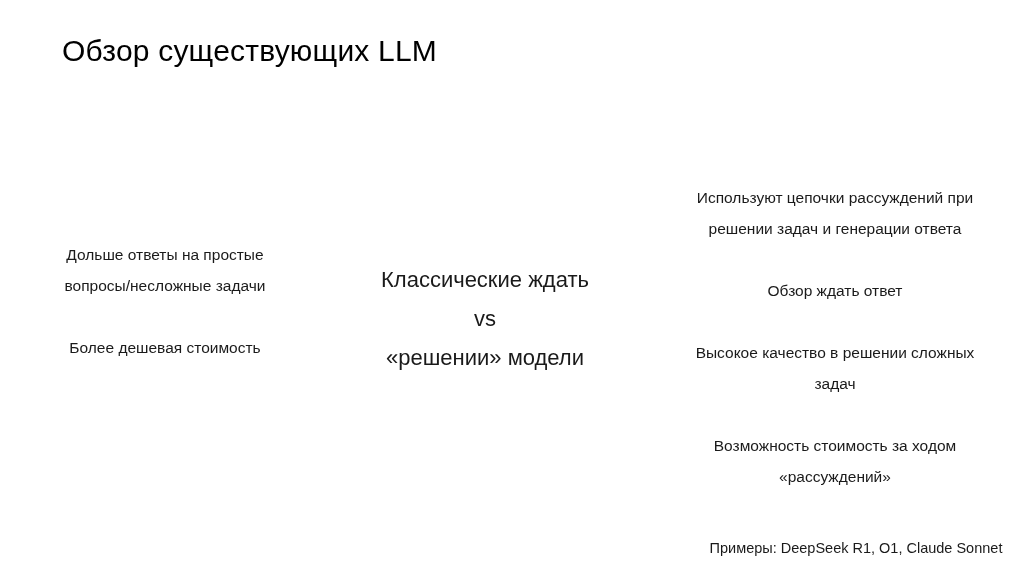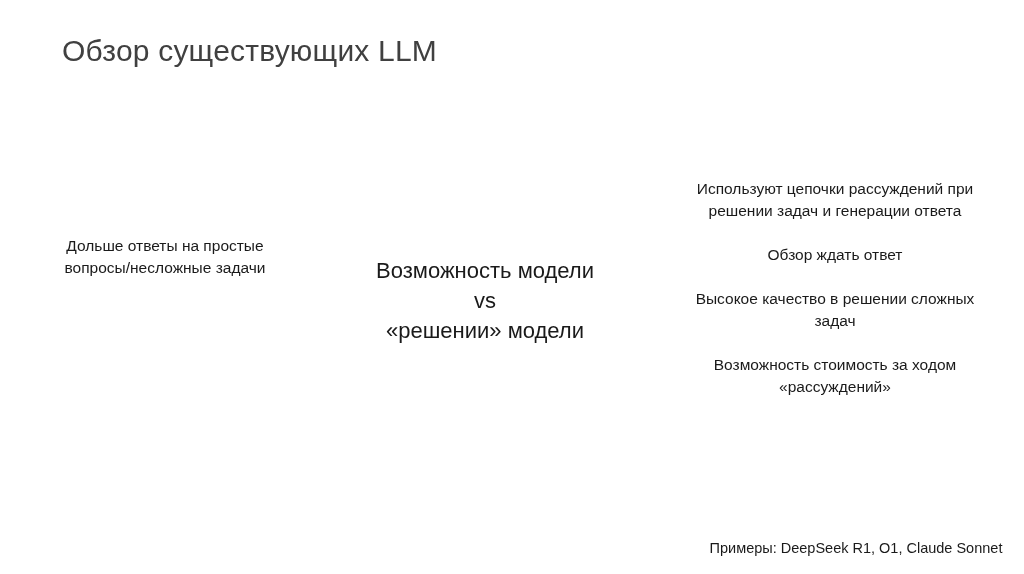--- a/index.html
+++ b/index.html
@@ -14,31 +14,31 @@
       overflow: hidden;
       font-family: "Liberation Sans", "DejaVu Sans", sans-serif;
       color: #1a1a1a;
     }
     .slide-title {
       position: absolute;
       left: 62px;
       top: 34px;
       font-size: 30px;
       font-weight: normal;
-      color: #404040;
+      color: #000000;
       letter-spacing: 0.2px;
       margin: 0;
       white-space: nowrap;
     }
     .col {
       position: absolute;
       text-align: center;
     }
     .col p {
-      margin: 0;
+      margin: 9px;
       font-size: 15.5px;
       line-height: 22px;
     }
     .col .gap {
       height: 22px;
     }
     .left-col {
       left: 30px;
       top: 235px;
       width: 270px;
@@ -73,24 +73,27 @@
 <body>
 
 <h1 class="slide-title">Обзор существующих LLM</h1>
 
 <div class="col left-col">
   <div>
     <p>Дольше ответы на простые</p>
     <p>вопросы/несложные задачи</p>
   </div>
   <div class="gap"></div>
+  <div>
+    <p>Более дешевая стоимость</p>
+  </div>
 </div>
 
 <div class="col center-col">
-  <p>Возможность модели</p>
+  <p>Классические ждать</p>
   <p>vs</p>
   <p>«решении» модели</p>
 </div>
 
 <div class="col right-col">
   <div>
     <p>Используют цепочки рассуждений при</p>
     <p>решении задач и генерации ответа</p>
   </div>
   <div class="gap"></div>

